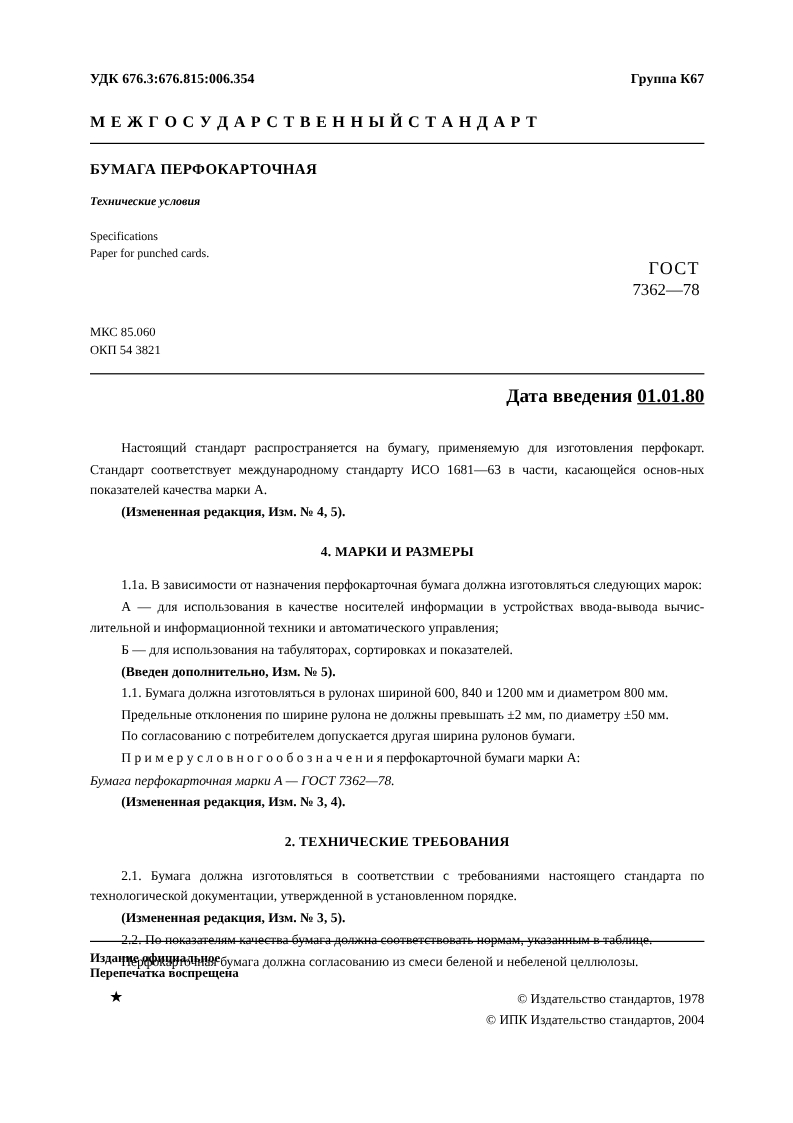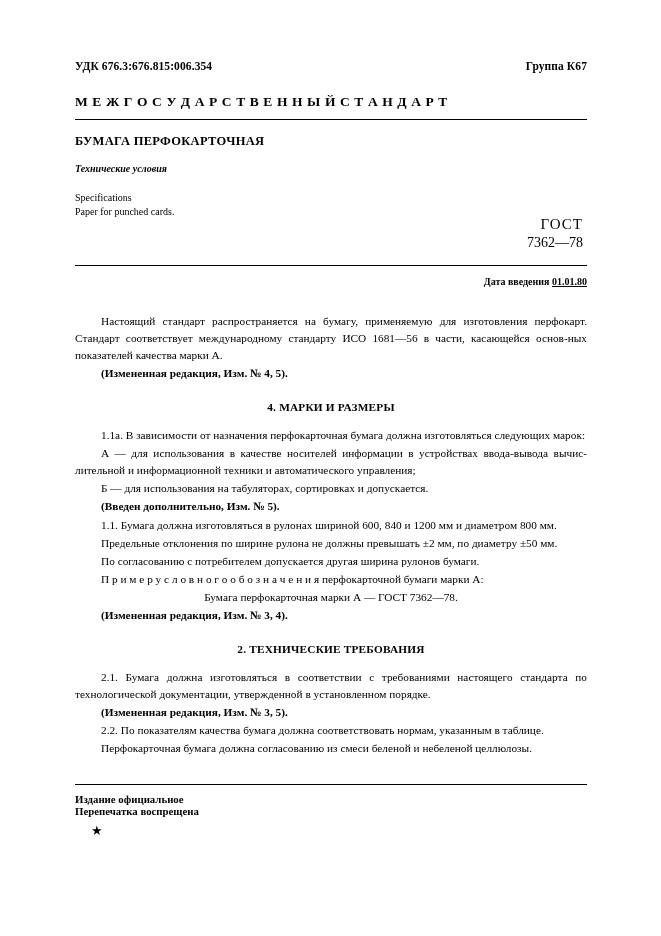--- a/index.html
+++ b/index.html
@@ -109,21 +109,21 @@
 
   .rule2 {
     border: 0;
     border-top: 1.4px solid #000;
     margin: 11px 0 0 0;
   }
 
   .date-line {
     margin-top: 10px;
     text-align: right;
-    font-size: 10px;
+    font-size: 16px;
     font-weight: bold;
   }
   .date-line .u { text-decoration: underline; }
 
   
   .body {
     margin-top: 26px;
     font-size: 11.3px;
     line-height: 1.52;
     text-align: justify;
@@ -134,21 +134,21 @@
   .ind { text-indent: 26px; }
   .b { font-weight: bold; }
   .sec-head {
     text-align: center;
     font-weight: bold;
     font-size: 11.3px;
     margin: 16px 0 11px 0;
     letter-spacing: 0.2px;
   }
   .example {
-    text-align: center;
+    font-style: italic;
     margin: 7px 0 10px 0;
   }
   .gap-s { margin-top: 8px; }
 
   
   .footer {
     position: absolute;
     left: 75px;
     top: 784px;
     width: 512px;
@@ -200,37 +200,41 @@
           <div>Specifications</div>
           <div>Paper for punched cards.</div>
         </div>
       </div>
       <div class="gost-block">
         <div class="gost-word">ГОСТ</div>
         <div class="gost-num">7362—78</div>
       </div>
     </div>
 
+    <div class="codes">
+      <div>МКС 85.060</div>
+      <div>ОКП 54 3821</div>
+    </div>
 
     <hr class="rule2">
 
     <div class="date-line">
       <span>Дата введения </span><span class="u">01.01.80</span>
     </div>
 
     <div class="body">
 
-      <p class="ind">Настоящий стандарт распространяется на бумагу, применяемую для изготовления перфокарт. Стандарт соответствует международному стандарту ИСО 1681—56 в части, касающейся основ-ных показателей качества марки А.</p>
+      <p class="ind">Настоящий стандарт распространяется на бумагу, применяемую для изготовления перфокарт. Стандарт соответствует международному стандарту ИСО 1681—63 в части, касающейся основ-ных показателей качества марки А.</p>
       <p class="ind b">(Измененная редакция, Изм. № 4, 5).</p>
 
       <div class="sec-head">4. МАРКИ И РАЗМЕРЫ</div>
 
       <p class="ind">1.1а. В зависимости от назначения перфокарточная бумага должна изготовляться следующих марок:</p>
       <p class="ind">А — для использования в качестве носителей информации в устройствах ввода-вывода вычис-лительной и информационной техники и автоматического управления;</p>
-      <p class="ind">Б — для использования на табуляторах, сортировках и допускается.</p>
+      <p class="ind">Б — для использования на табуляторах, сортировках и показателей.</p>
       <p class="ind b">(Введен дополнительно, Изм. № 5).</p>
       <p class="ind">1.1. Бумага должна изготовляться в рулонах шириной 600, 840 и 1200 мм и диаметром 800 мм.</p>
       <p class="ind">Предельные отклонения по ширине рулона не должны превышать ±2 мм, по диаметру ±50 мм.</p>
       <p class="ind gap-s">По согласованию с потребителем допускается другая ширина рулонов бумаги.</p>
       <p class="ind"><span>П р и м е р   у с л о в н о г о   о б о з н а ч е н и я </span><span>перфокарточной бумаги марки А:</span></p>
       <p class="example">Бумага перфокарточная марки А — ГОСТ 7362—78.</p>
       <p class="ind b gap-s">(Измененная редакция, Изм. № 3, 4).</p>
 
       <div class="sec-head">2. ТЕХНИЧЕСКИЕ ТРЕБОВАНИЯ</div>
 
@@ -242,14 +246,18 @@
     </div>
   </div>
 
   <div class="footer">
     <hr class="footer-rule">
     <div class="footer-row">
       <span>Издание официальное</span>
       <span>Перепечатка воспрещена</span>
     </div>
     <div class="star">★</div>
+    <div class="copy">
+      <div>© Издательство стандартов, 1978</div>
+      <div>© ИПК Издательство стандартов, 2004</div>
+    </div>
   </div>
 </div>
 
 </body></html>

